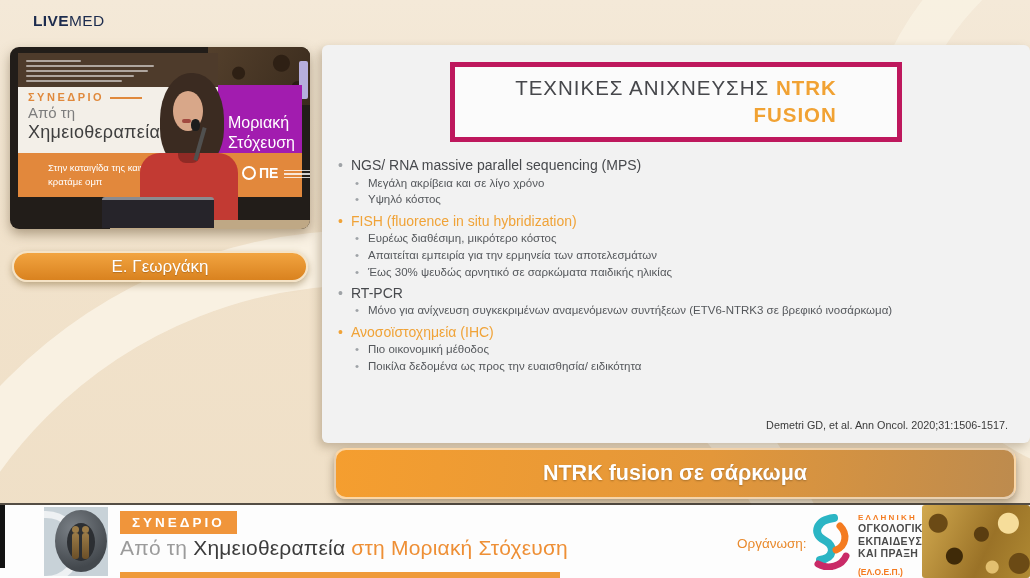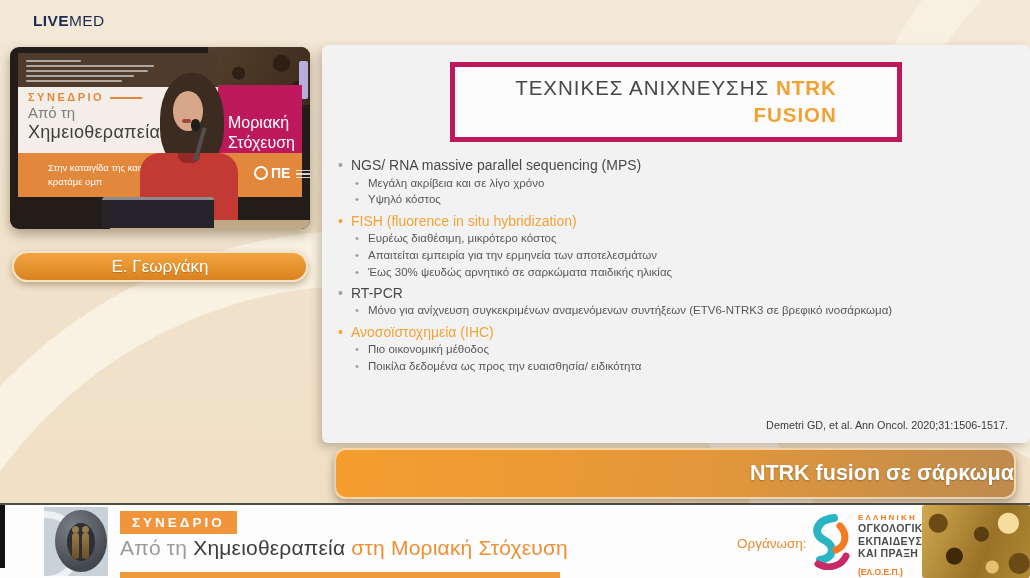--- a/index.html
+++ b/index.html
@@ -27,25 +27,25 @@
                 radial-gradient(circle at 88% 70%, #2a1d12 0 6px, rgba(0,0,0,0) 7px),
                 linear-gradient(120deg,#54402c,#3a2b1d);}
   .v-lavender{right:2px;top:14px;width:9px;height:38px;background:#b6aedd;border-radius:2px;}
   .p-fine{left:8px;top:6px;width:200px;height:34px;background:#4e3b2b;padding:4px 0 0 8px;box-sizing:border-box;}
   .p-fine .fl{height:2px;background:rgba(255,255,255,.55);margin-top:3px;border-radius:1px;}
   .p-white{left:8px;top:40px;width:200px;height:66px;background:#f3efe8;padding:4px 0 0 10px;box-sizing:border-box;}
   .p-kick{color:#e0893c;font-size:11px;font-weight:bold;letter-spacing:2.5px;}
   .dash{display:inline-block;width:32px;height:2px;background:#e0893c;vertical-align:middle;margin-left:6px;}
   .p-l1{color:#7d7d7d;font-size:15px;margin-top:1px;}
   .p-l2{color:#3f3f3f;font-size:18px;letter-spacing:.3px;margin-top:1px;}
-  .p-right{left:208px;top:38px;width:84px;height:70px;background:#be185d;color:#fff;
+  .p-right{left:208px;top:38px;width:84px;height:70px;background:#a21caf;color:#fff;
            font-size:16px;padding:28px 12px 0 10px;box-sizing:border-box;line-height:1.25;}
   .p-slogan{left:8px;top:106px;width:284px;height:44px;background:#e2883c;color:#fff;
             font-size:9.5px;padding:8px 0 0 30px;box-sizing:border-box;line-height:1.5;}
-  .ope{left:244px;top:118px;color:#fff;font-weight:bold;font-size:14px;display:flex;align-items:center;gap:3px;}
+  .ope{left:232px;top:118px;color:#fff;font-weight:bold;font-size:14px;display:flex;align-items:center;gap:3px;}
   .ope-ring{width:10px;height:10px;border:2.5px solid #fff;border-radius:50%;display:inline-block;}
   .ope-lines{display:inline-block;margin-left:3px;}
   .ope-lines div{width:26px;height:1.5px;background:rgba(255,255,255,.8);margin-top:2px;}
   .spk-hair{left:150px;top:26px;width:64px;height:96px;background:#3b2b21;border-radius:48% 48% 42% 42%;}
   .spk-face{left:163px;top:44px;width:30px;height:40px;background:#d8a789;border-radius:50%;}
   .spk-lips{left:172px;top:72px;width:9px;height:4px;background:#a2493f;border-radius:2px;}
   .spk-body{left:130px;top:106px;width:98px;height:76px;background:#c23a33;border-radius:20px 20px 0 0;}
   .spk-collar{left:168px;top:106px;width:22px;height:10px;background:#8f2a25;border-radius:0 0 8px 8px;}
   .mic{left:188px;top:80px;width:4px;height:34px;background:#50504f;transform:rotate(16deg);}
   .mic-head{left:181px;top:72px;width:9px;height:12px;background:#1d1d1d;border-radius:45%;}
@@ -72,21 +72,21 @@
   .bullets li.l2{font-size:11.5px;color:#55585c;margin-top:3.5px;margin-left:17px;}
   .bullets li.orange{color:#f0a338;}
   .bullets li.orange::before{color:#f0a338;}
   .bullets .accent{color:#f0a338;}
   .citation{position:absolute;right:22px;bottom:12px;font-size:10.8px;color:#3a3a3a;}
 
   
   .banner{left:334px;top:448px;width:682px;height:51px;box-sizing:border-box;border-radius:12px;
           background:linear-gradient(97deg,#f59e2f 0%,#e3973a 55%,#bd8b4e 100%);
           border:2px solid rgba(255,252,245,.6);box-shadow:0 4px 9px rgba(95,75,45,.5);
-          display:flex;align-items:center;justify-content:flex-end;color:#fff;font-size:21.5px;font-weight:bold;
+          display:flex;align-items:center;justify-content:center;color:#fff;font-size:21.5px;font-weight:bold;
           text-shadow:0 1px 2px rgba(0,0,0,.25);}
 
   
   .divider{left:0;top:503px;width:1030px;height:2px;background:rgba(45,40,35,.8);}
   .footer{left:0;top:505px;width:1030px;height:73px;background:#fdfdfd;}
   .f-strip{left:0;top:0;width:5px;height:63px;background:#121212;}
   .emblem{left:44px;top:2px;width:64px;height:69px;background:#c8d2d8;overflow:hidden;}
   .emblem-arc{position:absolute;left:-34px;top:4px;width:58px;height:58px;border:7px solid #eef1f3;border-radius:50%;}
   .emblem-stone{position:absolute;left:11px;top:3px;width:52px;height:62px;border-radius:50%;
                 background:radial-gradient(circle at 35% 30%, #7a8086, #43484d 72%);}

